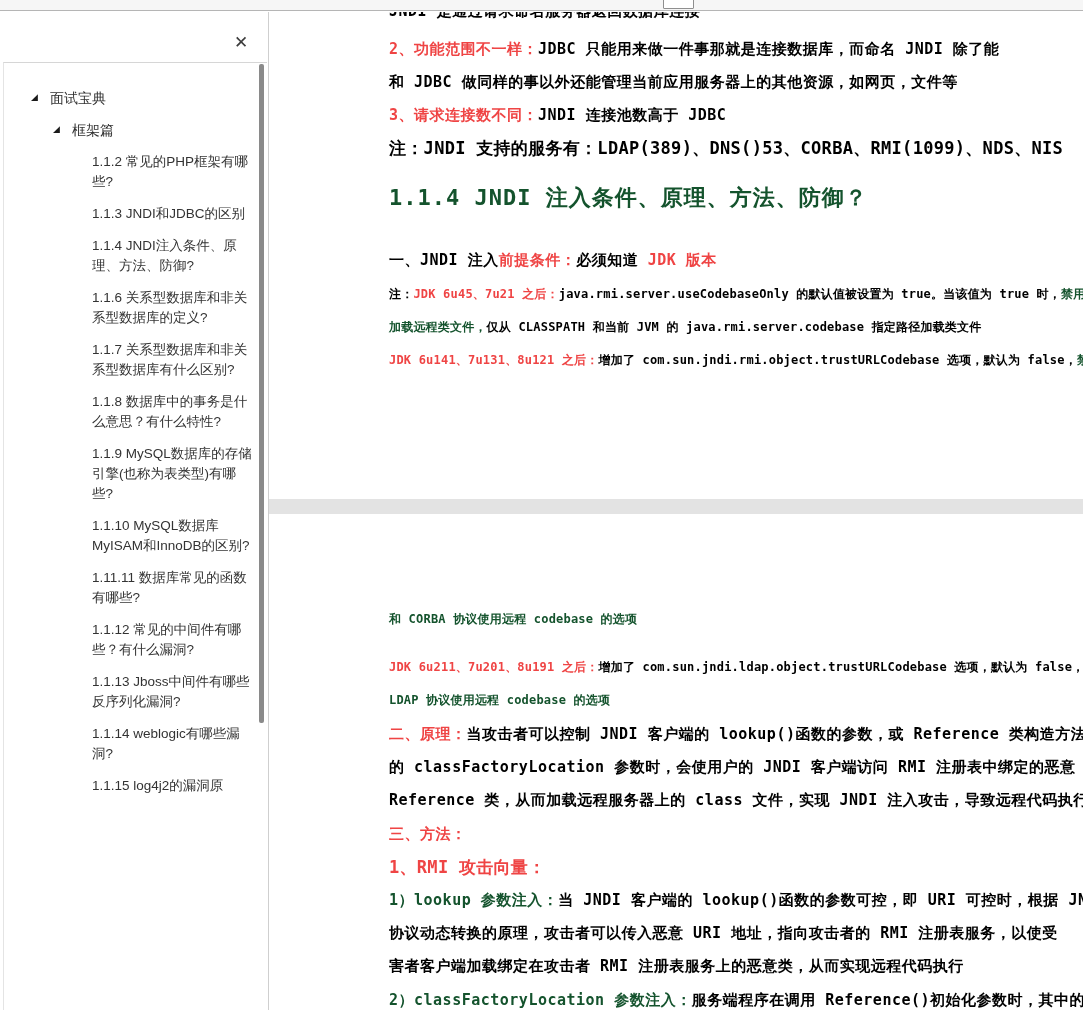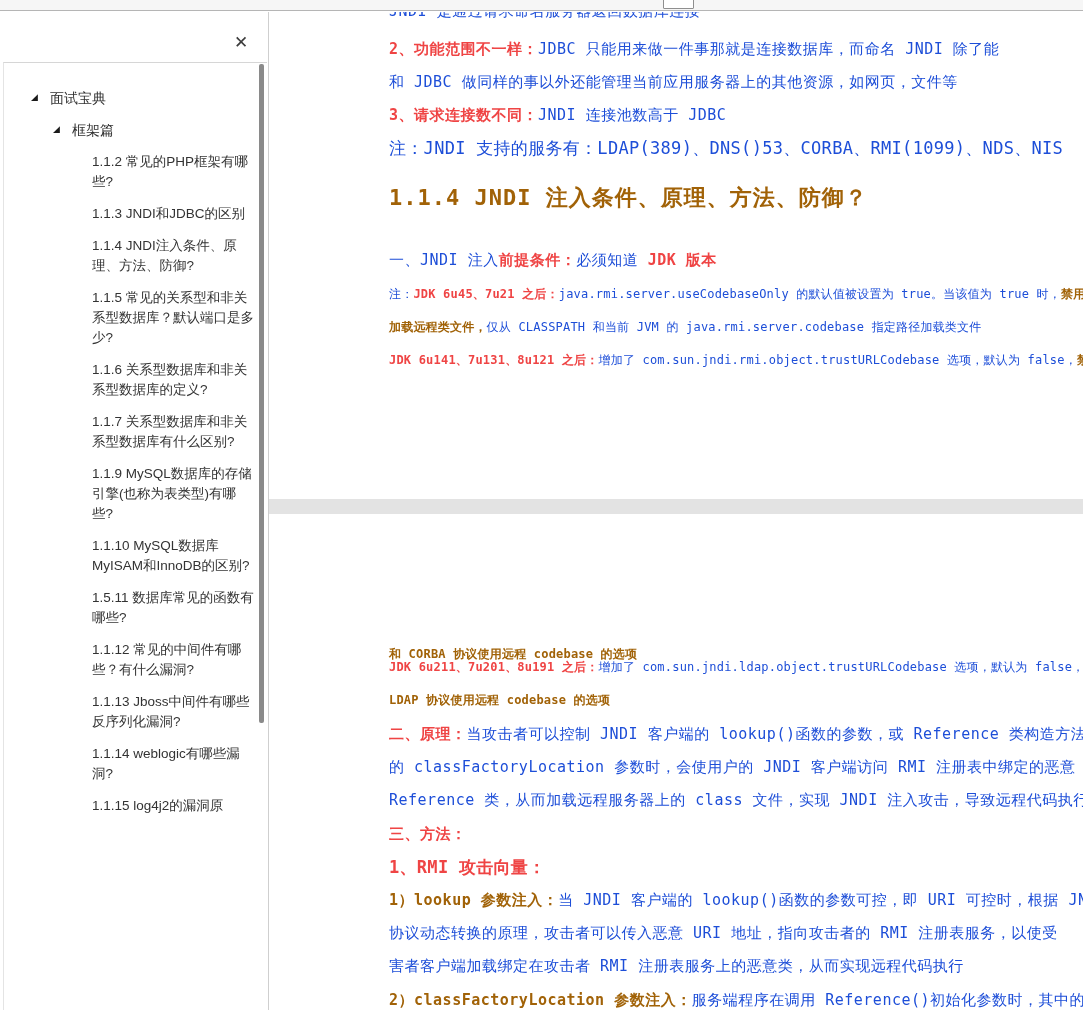--- a/index.html
+++ b/index.html
@@ -45,22 +45,22 @@
   .page-break { position:absolute; left:0; top:487px; width:814px; height:15px;
                 background:#e3e3e3; }
   .page-2 { top:502px; height:496px; }
 
   .doc-line { position:absolute; left:120px; white-space:nowrap; z-index:12;
               font-family:"DejaVu Sans Mono", "DejaVu Serif", monospace; color:#1c1c1c; }
   .sz-body { font-size:15px; line-height:20px; letter-spacing:0.5px; }
   .sz-note { font-size:17px; line-height:18px; letter-spacing:0.3px; }
   .sz-small { font-size:12px; line-height:16px; letter-spacing:0.2px; }
   .sz-h2 { font-size:22px; line-height:28px; font-weight:bold; letter-spacing:1px; }
-  .seg-n { font-weight:normal; color:#1d4ed8; }
-  .seg-b { font-weight:bold; color:#a16207; }
+  .seg-n { font-weight:bold; color:#000000; }
+  .seg-b { font-weight:bold; color:#14532d; }
   .seg-r { font-weight:bold; color:#ef4444; }
 </style>
 </head>
 <body>
 
 <div id="stage">
 
   <div class="main">
     <div class="doc-page page-1"></div>
     <div class="page-break"></div>
@@ -69,21 +69,21 @@
         <div class="doc-line sz-body" style="top: -11px;"><span class="seg-n">JNDI 是通过请求命名服务器返回数据库连接</span></div>
         <div class="doc-line sz-body" style="top: 27px;"><span class="seg-r">2、功能范围不一样：</span><span class="seg-n">JDBC 只能用来做一件事那就是连接数据库，而命名 JNDI 除了能</span></div>
         <div class="doc-line sz-body" style="top: 60px;"><span class="seg-n">和 JDBC 做同样的事以外还能管理当前应用服务器上的其他资源，如网页，文件等</span></div>
         <div class="doc-line sz-body" style="top: 93px;"><span class="seg-r">3、请求连接数不同：</span><span class="seg-n">JNDI 连接池数高于 JDBC</span></div>
         <div class="doc-line sz-note" style="top: 127px;"><span class="seg-n">注：JNDI 支持的服务有：LDAP(389)、DNS()53、CORBA、RMI(1099)、NDS、NIS</span></div>
         <div class="doc-line sz-h2" style="top: 172px;"><span class="seg-b">1.1.4 JNDI 注入条件、原理、方法、防御？</span></div>
         <div class="doc-line sz-body" style="top: 238px;"><span class="seg-n">一、JNDI 注入</span><span class="seg-r">前提条件：</span><span class="seg-n">必须知道 </span><span class="seg-r">JDK 版本</span></div>
         <div class="doc-line sz-small" style="top: 274px;"><span class="seg-n">注：</span><span class="seg-r">JDK 6u45、7u21 之后：</span><span class="seg-n">java.rmi.server.useCodebaseOnly 的默认值被设置为 true。当该值为 true 时，</span><span class="seg-b">禁用自动</span></div>
         <div class="doc-line sz-small" style="top: 307px;"><span class="seg-b">加载远程类文件，</span><span class="seg-n">仅从 CLASSPATH 和当前 JVM 的 java.rmi.server.codebase 指定路径加载类文件</span></div>
         <div class="doc-line sz-small" style="top: 340px;"><span class="seg-r">JDK 6u141、7u131、8u121 之后：</span><span class="seg-n">增加了 com.sun.jndi.rmi.object.trustURLCodebase 选项，默认为 false，</span><span class="seg-b">禁止 RMI</span></div>
-        <div class="doc-line sz-small" style="top: 634px;"><span class="seg-b">和 CORBA 协议使用远程 codebase 的选项</span></div>
+        <div class="doc-line sz-small" style="top: 599px;"><span class="seg-b">和 CORBA 协议使用远程 codebase 的选项</span></div>
         <div class="doc-line sz-small" style="top: 647px;"><span class="seg-r">JDK 6u211、7u201、8u191 之后：</span><span class="seg-n">增加了 com.sun.jndi.ldap.object.trustURLCodebase 选项，默认为 false，</span></div>
         <div class="doc-line sz-small" style="top: 680px;"><span class="seg-b">LDAP 协议使用远程 codebase 的选项</span></div>
         <div class="doc-line sz-body" style="top: 712px;"><span class="seg-r">二、原理：</span><span class="seg-n">当攻击者可以控制 JNDI 客户端的 lookup()函数的参数，或 Reference 类构造方法</span></div>
         <div class="doc-line sz-body" style="top: 745px;"><span class="seg-n">的 classFactoryLocation 参数时，会使用户的 JNDI 客户端访问 RMI 注册表中绑定的恶意</span></div>
         <div class="doc-line sz-body" style="top: 778px;"><span class="seg-n">Reference 类，从而加载远程服务器上的 class 文件，实现 JNDI 注入攻击，导致远程代码执行</span></div>
         <div class="doc-line sz-body" style="top: 812px; text-align: right;"><span class="seg-r">三、方法：</span></div>
         <div class="doc-line sz-note" style="top: 846px;"><span class="seg-r">1、RMI 攻击向量：</span></div>
         <div class="doc-line sz-body" style="top: 878px;"><span class="seg-b">1）lookup 参数注入：</span><span class="seg-n">当 JNDI 客户端的 lookup()函数的参数可控，即 URI 可控时，根据 JNDI</span></div>
         <div class="doc-line sz-body" style="top: 911px;"><span class="seg-n">协议动态转换的原理，攻击者可以传入恶意 URI 地址，指向攻击者的 RMI 注册表服务，以使受</span></div>
         <div class="doc-line sz-body" style="top: 944px;"><span class="seg-n">害者客户端加载绑定在攻击者 RMI 注册表服务上的恶意类，从而实现远程代码执行</span></div>
@@ -102,26 +102,26 @@
           <span>面试宝典</span>
         </div>
         <div class="toc-row toc-group">
           <span class="tri">◢</span>
           <span>框架篇</span>
         </div>
         <div class="toc-items" id="toc-items">
             <div class="toc-item">1.1.2 常见的PHP框架有哪些?</div>
             <div class="toc-item">1.1.3 JNDI和JDBC的区别</div>
             <div class="toc-item">1.1.4 JNDI注入条件、原理、方法、防御?</div>
-            <div class="toc-item">1.1.5 常见的关系型和非关系型数据库？默认端口是多少?</div>
             <div class="toc-item">1.1.6 关系型数据库和非关系型数据库的定义?</div>
             <div class="toc-item">1.1.7 关系型数据库和非关系型数据库有什么区别?</div>
+            <div class="toc-item">1.1.8 数据库中的事务是什么意思？有什么特性?</div>
             <div class="toc-item">1.1.9 MySQL数据库的存储引擎(也称为表类型)有哪些?</div>
             <div class="toc-item">1.1.10 MySQL数据库MyISAM和InnoDB的区别?</div>
-            <div class="toc-item">1.5.11 数据库常见的函数有哪些?</div>
+            <div class="toc-item">1.11.11 数据库常见的函数有哪些?</div>
             <div class="toc-item">1.1.12 常见的中间件有哪些？有什么漏洞?</div>
             <div class="toc-item">1.1.13 Jboss中间件有哪些反序列化漏洞?</div>
             <div class="toc-item">1.1.14 weblogic有哪些漏洞?</div>
             <div class="toc-item">1.1.15 log4j2的漏洞原</div>
           </div>
       </div>
       <div class="toc-scroll">
         <div class="toc-thumb"></div>
       </div>
     </div>

